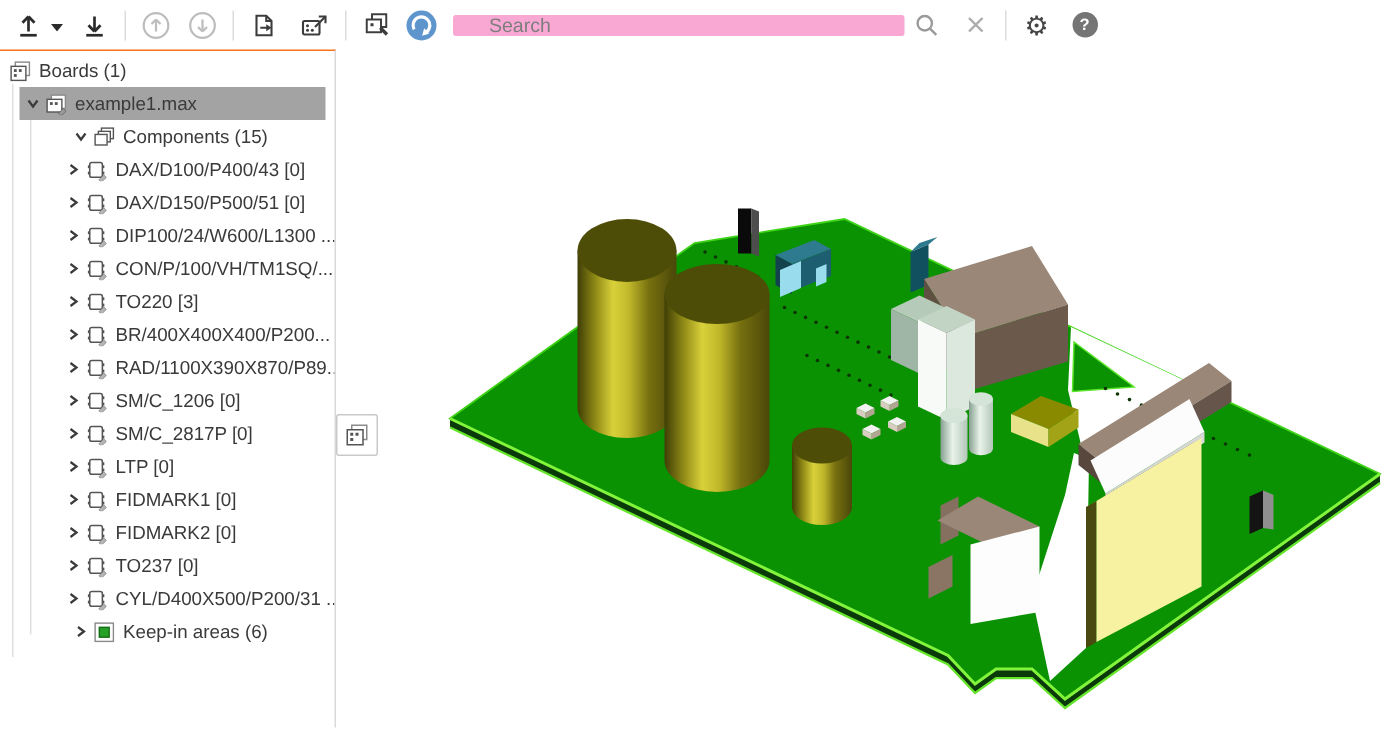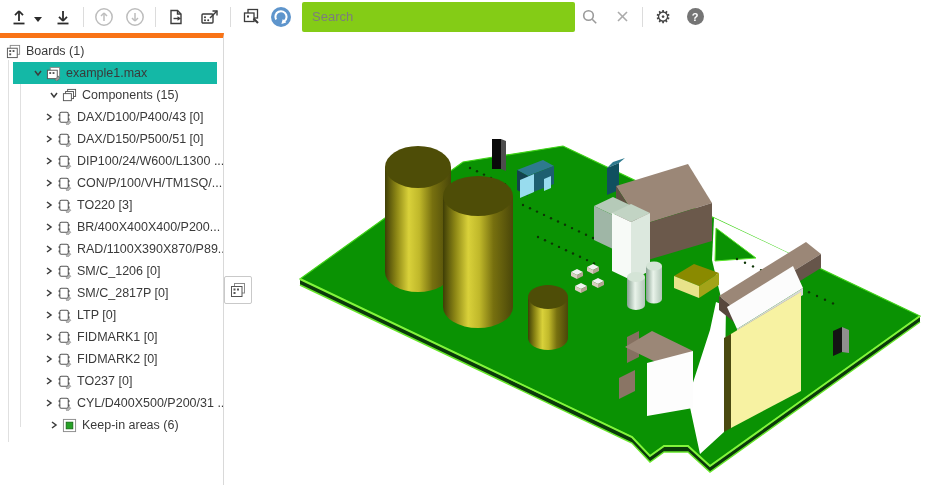--- a/index.html
+++ b/index.html
@@ -9,39 +9,39 @@
   }
   
   .toolbar{position:absolute;left:0;top:0;width:931px;height:33px;background:#fff;
     display:flex;align-items:center;padding-left:6px;box-sizing:border-box;}
   .tbtn{width:26px;height:26px;display:flex;align-items:center;justify-content:center;
     border-radius:3px;flex:0 0 auto;cursor:pointer;}
   .tbtn svg{display:block;}
   .tsep{width:1px;height:20px;background:#dcdcdc;margin:0 7px;flex:0 0 auto;}
   .caretbtn{width:12px;height:26px;display:flex;align-items:center;justify-content:center;cursor:pointer;}
   .searchwrap{margin-left:8px;display:flex;align-items:center;}
-  .searchbox{width:253px;height:30px;background:#84cc16;border:none;border-radius:2px;
-    padding:0 10px;font-size:13px;color:#444;outline:none;font-family:"Liberation Sans",sans-serif;}
+  .searchbox{width:253px;height:14px;background:#f9a8d4;border:none;border-radius:2px;
+    padding:0 24px;font-size:13px;color:#444;outline:none;font-family:"Liberation Sans",sans-serif;}
   .searchbox::placeholder{color:#7d7d7d;}
   .gearglyph{font-size:18px;color:#464646;line-height:1;}
   .helpcircle{width:17px;height:17px;border-radius:50%;background:#757575;color:#fff;
     font-size:11px;font-weight:bold;display:flex;align-items:center;justify-content:center;}
   
   .treepanel{position:absolute;left:0;top:33px;width:224px;height:452px;background:#fff;
-    border-top:5px solid #f97316;border-right:1px solid #d9d9d9;box-sizing:border-box;
+    border-top:1px solid #f97316;border-right:1px solid #d9d9d9;box-sizing:border-box;
     padding-top:2px;overflow:hidden;}
   .guide{position:absolute;width:1px;background:#e0e0e0;}
   .row{height:22px;display:flex;align-items:center;font-size:12.5px;white-space:nowrap;cursor:pointer;position:relative;}
   .row .lbl{margin-left:5px;overflow:hidden;max-width:160px;}
   .chev{width:10px;height:10px;flex:0 0 auto;}
   .tico{width:15px;height:15px;margin-left:3px;flex:0 0 auto;}
   .lvl0{padding-left:3px;}
   .lvl2{padding-left:29px;margin-left:20px;}
   .lvl3{padding-left:44px;}
-  .selrow{margin-left:13px;margin-right:6px;padding-left:20px;background:#14b8a6;}
+  .selrow{margin-left:13px;margin-right:6px;padding-left:4px;background:#a3a3a3;}
   
   .viewport{position:absolute;left:225px;top:33px;width:706px;height:465px;background:#fff;}
   .flyout{position:absolute;left:224px;top:276px;width:28px;height:28px;background:#fff;
     border:1px solid #c9c9c9;border-radius:2px;display:flex;align-items:center;justify-content:center;
     box-sizing:border-box;cursor:pointer;z-index:5;}
 </style>
 </head>
 <body>
 
 <div class="toolbar">

